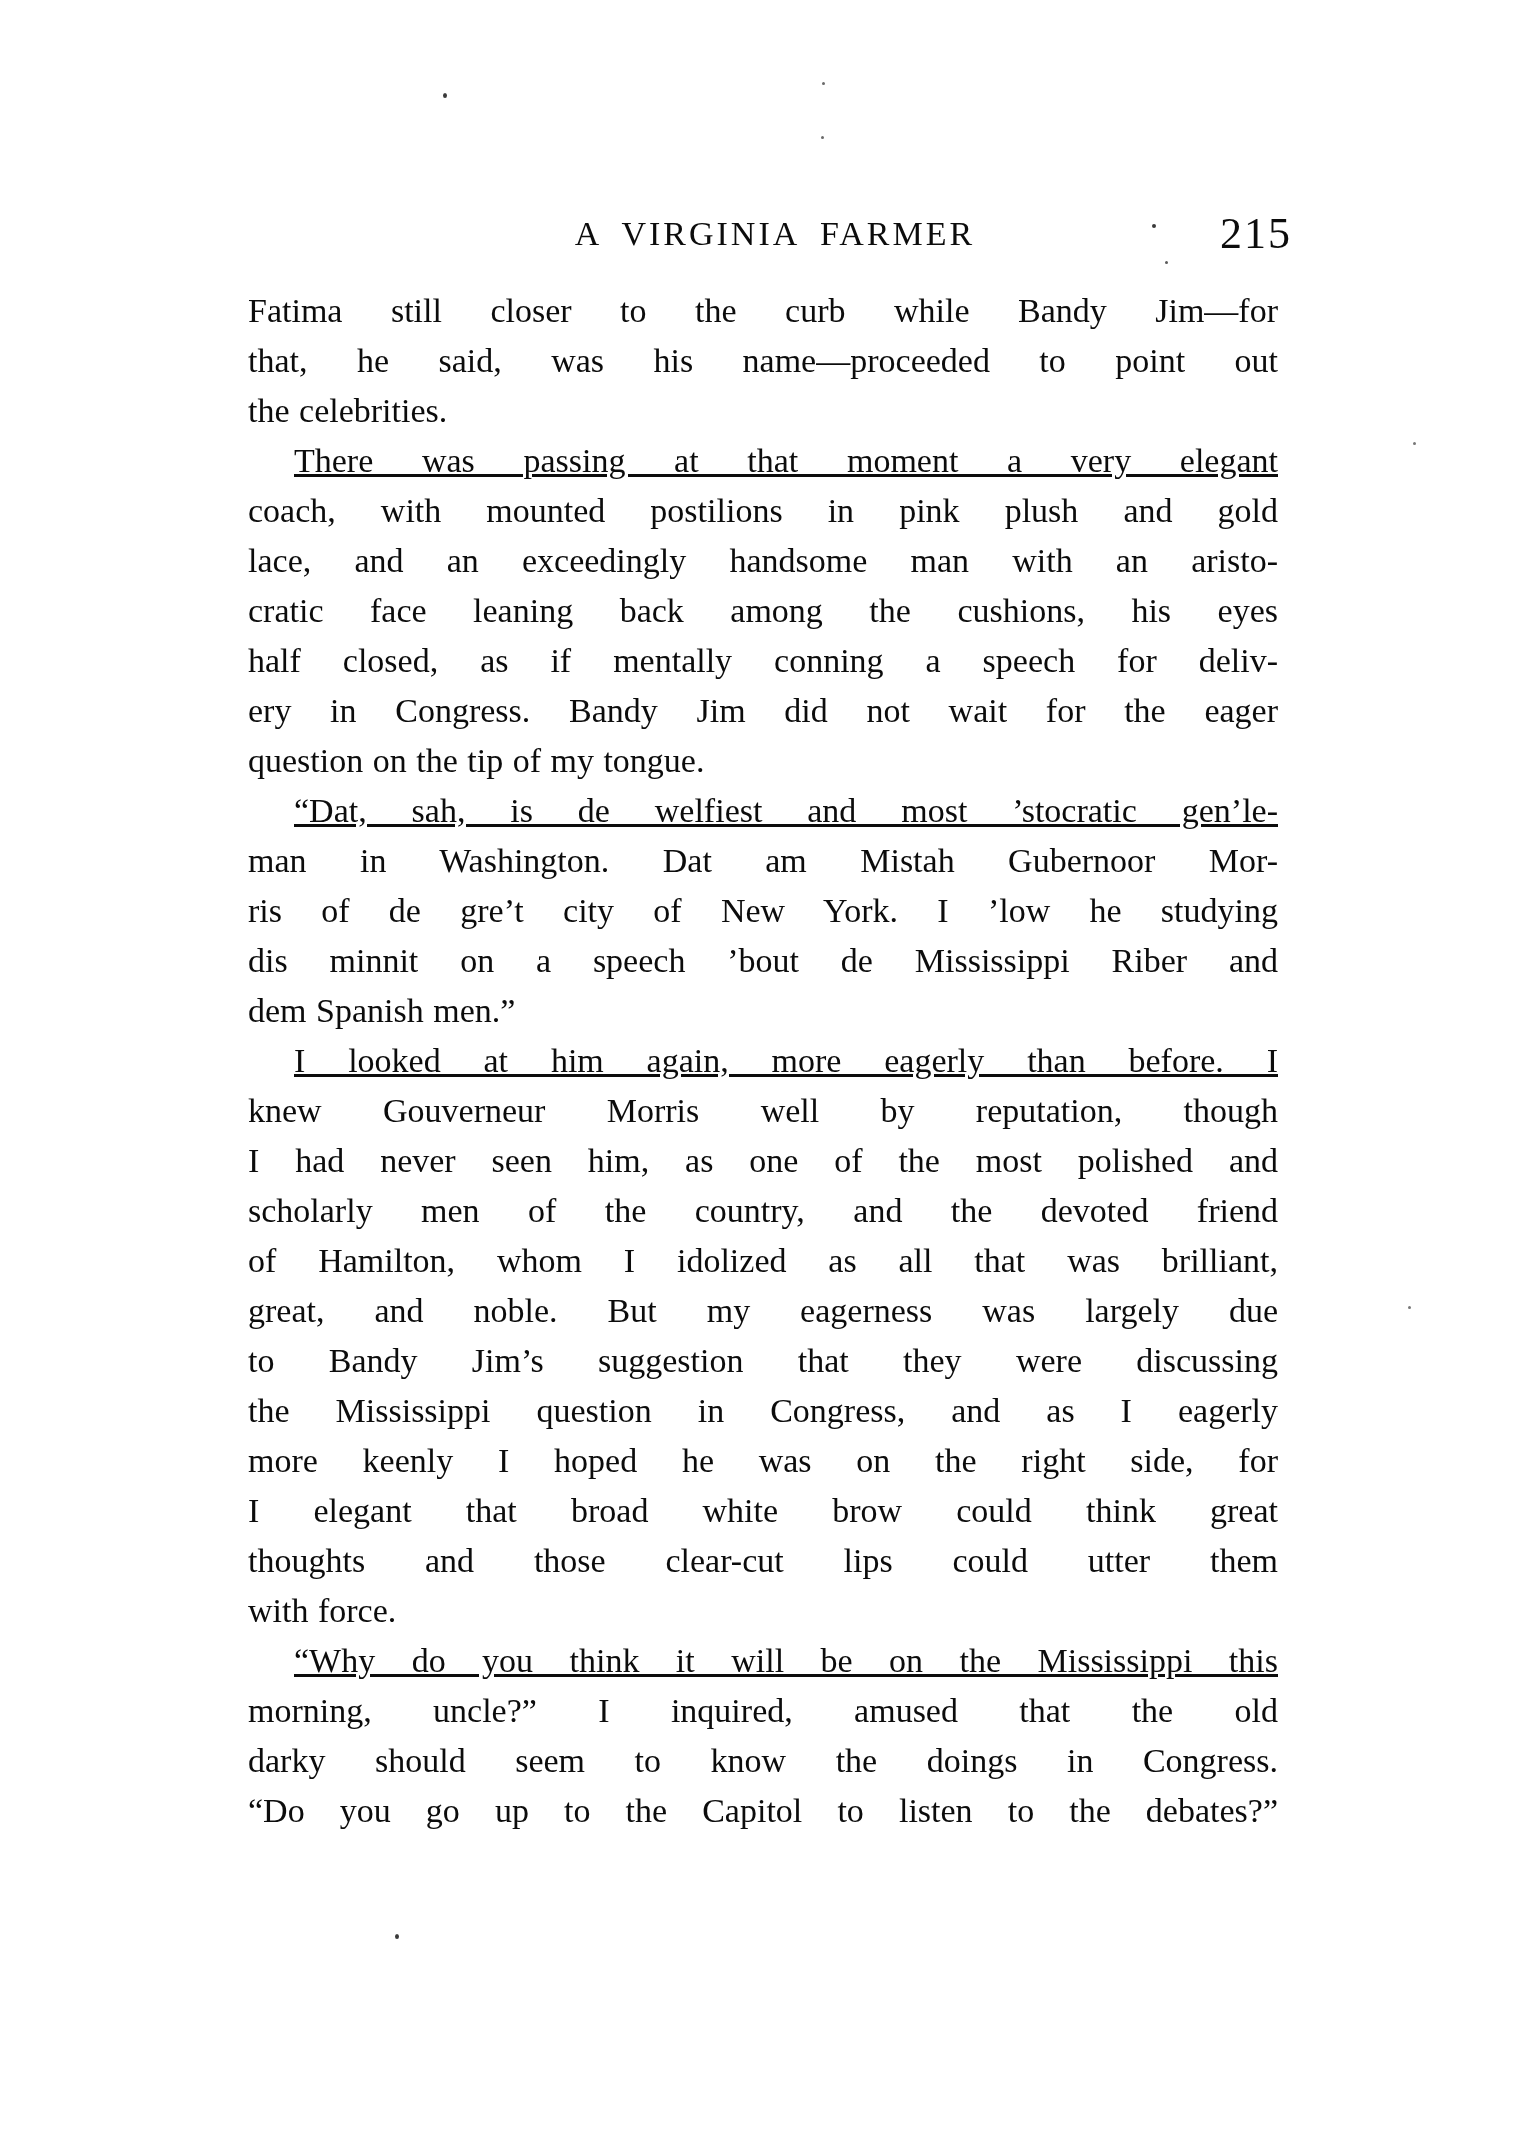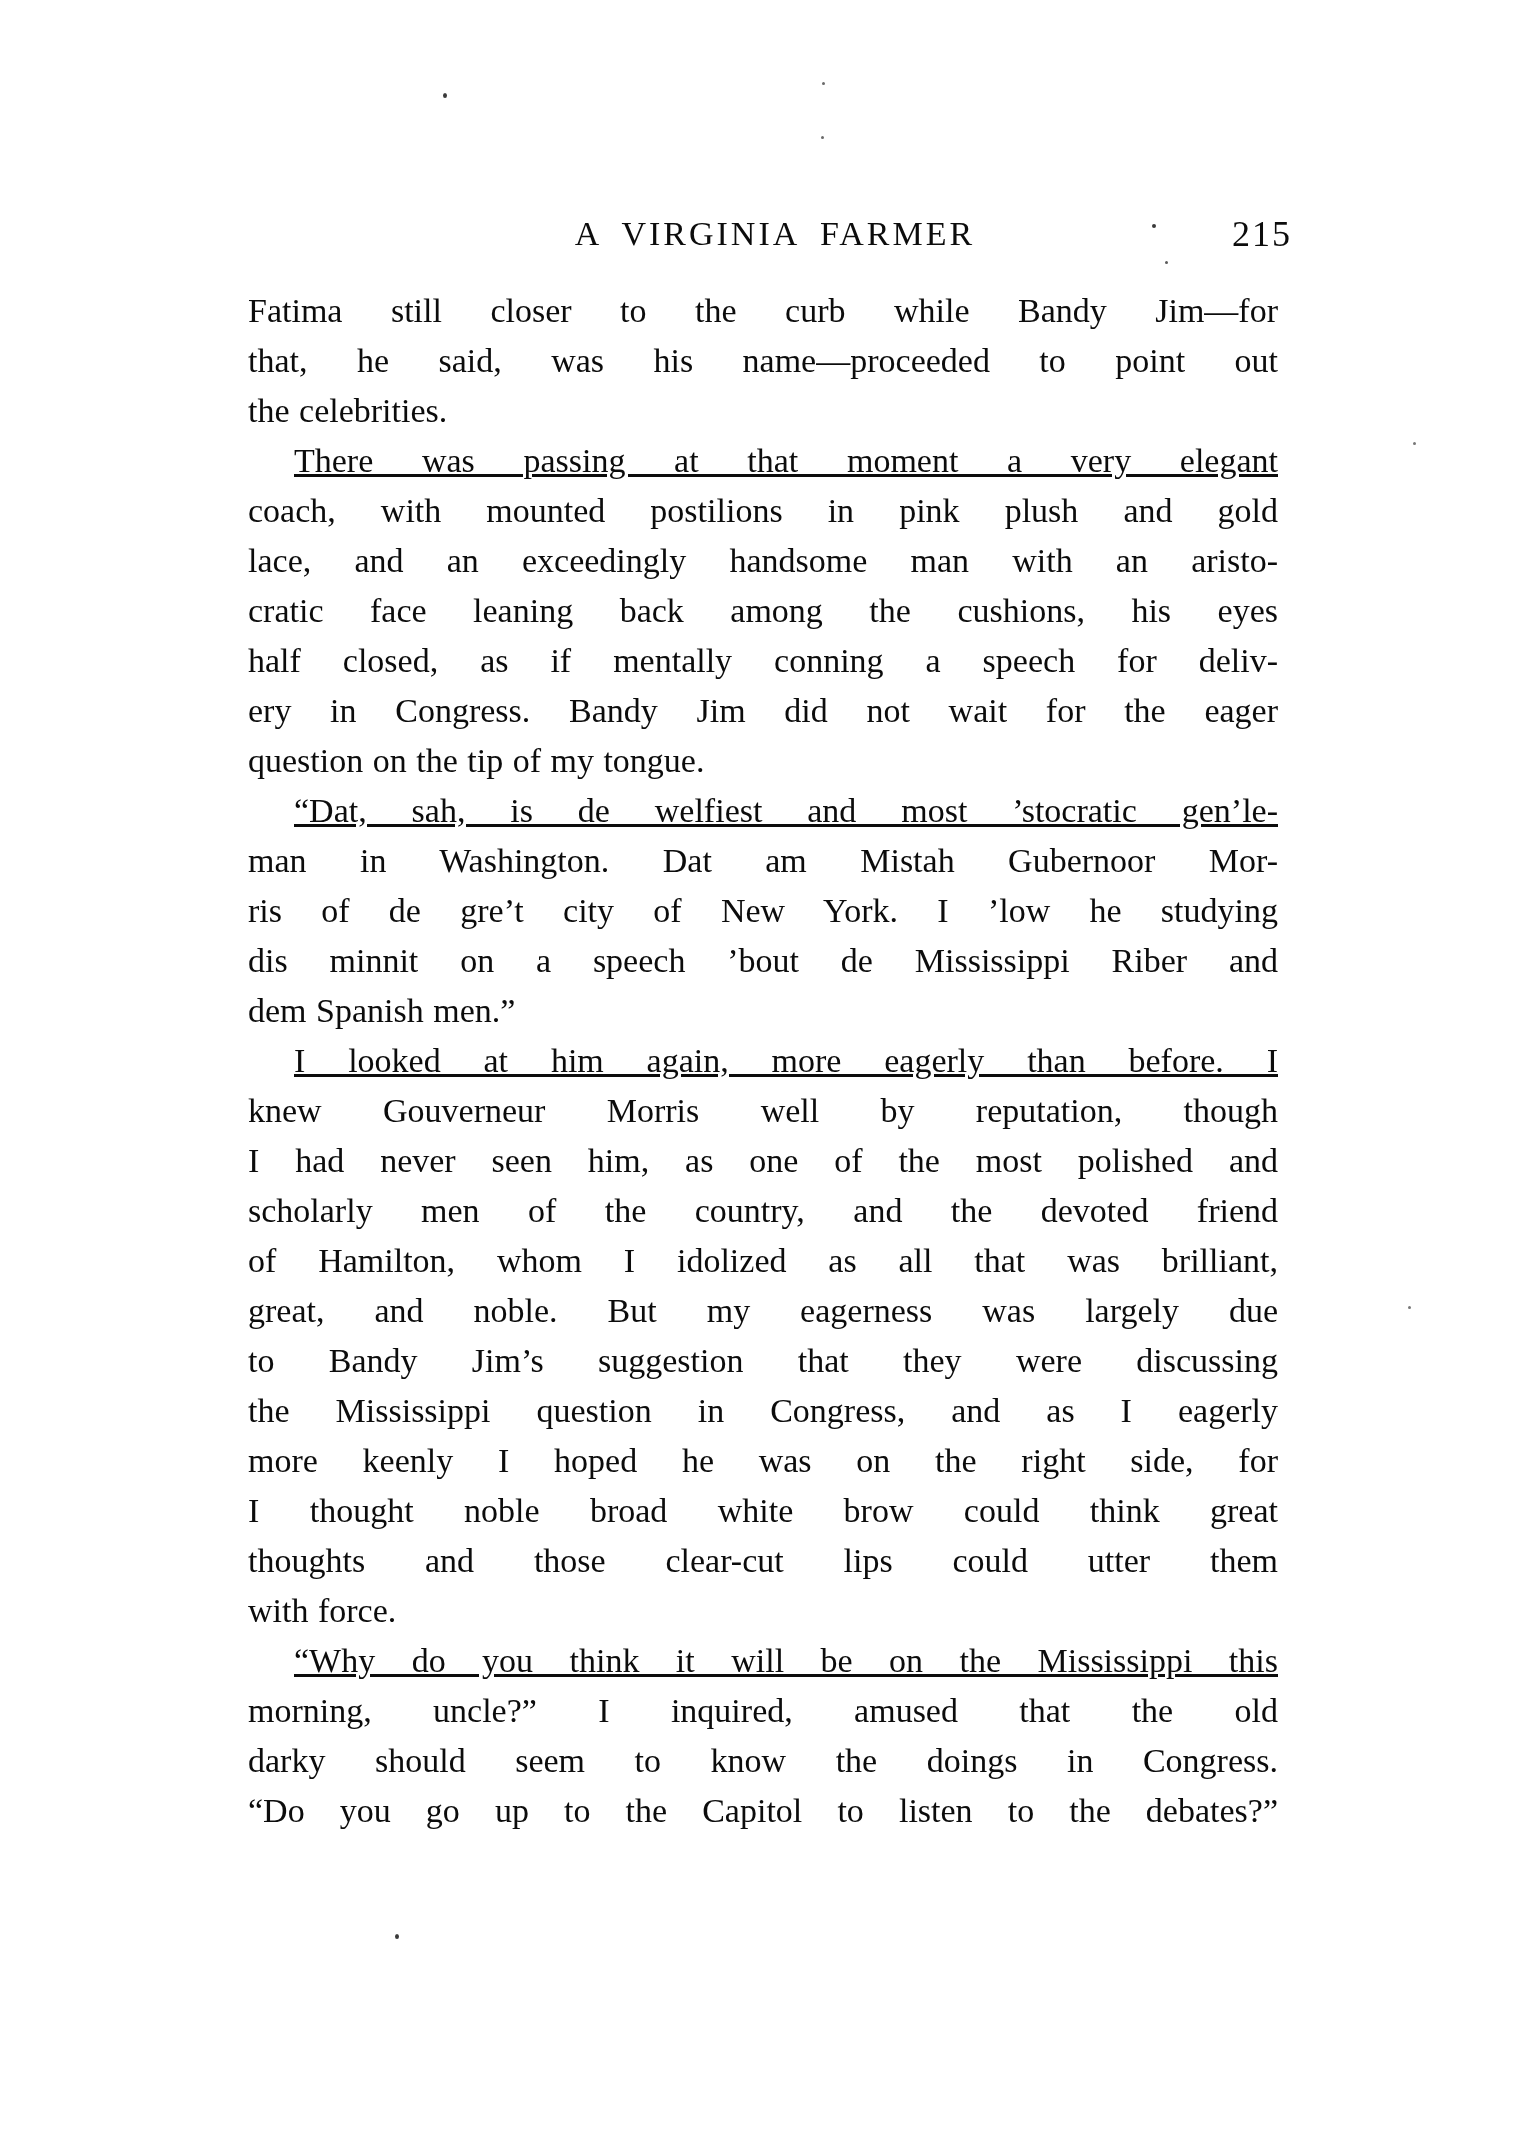--- a/index.html
+++ b/index.html
@@ -30,21 +30,21 @@
     font-size: 34px;
     letter-spacing: 3px;
     word-spacing: 10px;
     line-height: 40px;
     white-space: nowrap;
   }
   .page-number {
     position: absolute;
     top: 0px;
     right: -14px;
-    font-size: 36px;
+    font-size: 44px;
     line-height: 40px;
     letter-spacing: 2px;
   }
   
   .text-block {
     position: absolute;
     left: 248px;
     top: 286px;
     width: 1030px;
   }
@@ -118,21 +118,21 @@
     <div>
       <div class="ln ind">I looked at him again, more eagerly than before. I</div>
       <div class="ln">knew Gouverneur Morris well by reputation, though</div>
       <div class="ln">I had never seen him, as one of the most polished and</div>
       <div class="ln">scholarly men of the country, and the devoted friend</div>
       <div class="ln">of Hamilton, whom I idolized as all that was brilliant,</div>
       <div class="ln">great, and noble. But my eagerness was largely due</div>
       <div class="ln">to Bandy Jim’s suggestion that they were discussing</div>
       <div class="ln">the Mississippi question in Congress, and as I eagerly</div>
       <div class="ln">more keenly I hoped he was on the right side, for</div>
-      <div class="ln">I thought noble broad white brow could think great</div>
+      <div class="ln">I elegant that broad white brow could think great</div>
       <div class="ln">thoughts and those clear-cut lips could utter them</div>
       <div class="ln end">with force.</div>
     </div>
 
     <div>
       <div class="ln ind">“Why do you think it will be on the Mississippi this</div>
       <div class="ln">morning, uncle?” I inquired, amused that the old</div>
       <div class="ln">darky should seem to know the doings in Congress.</div>
       <div class="ln">“Do you go up to the Capitol to listen to the debates?”</div>
     </div>

